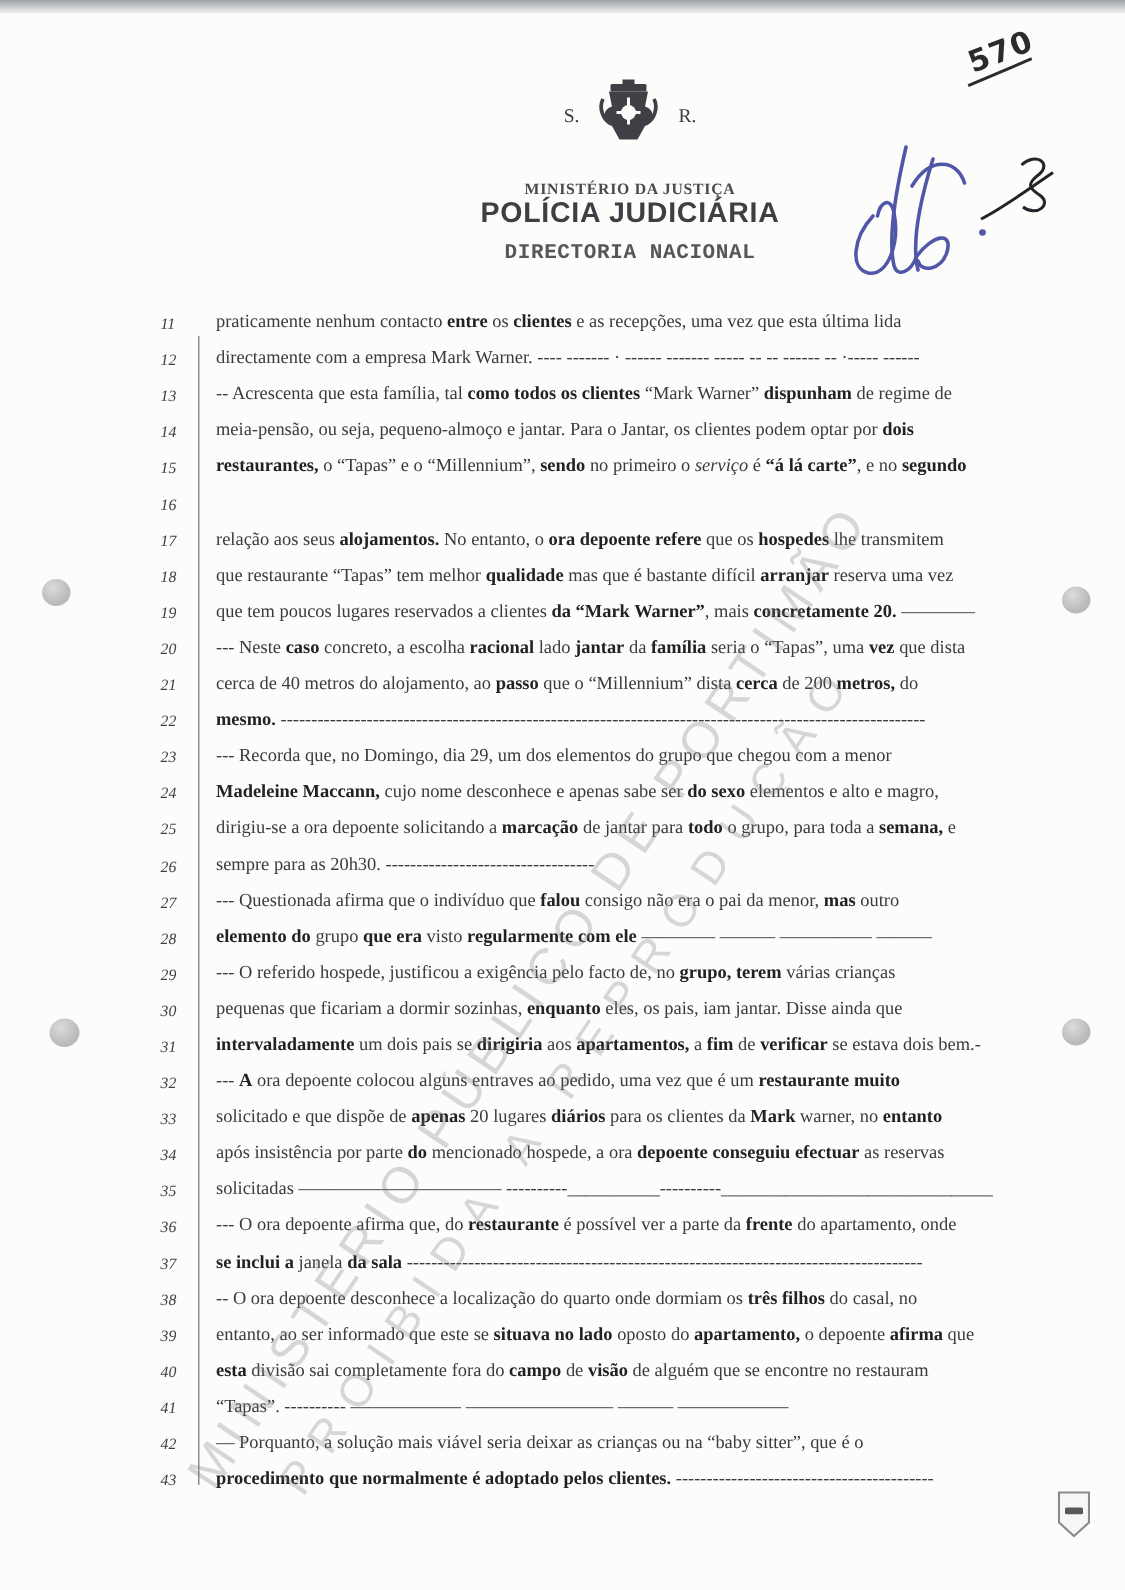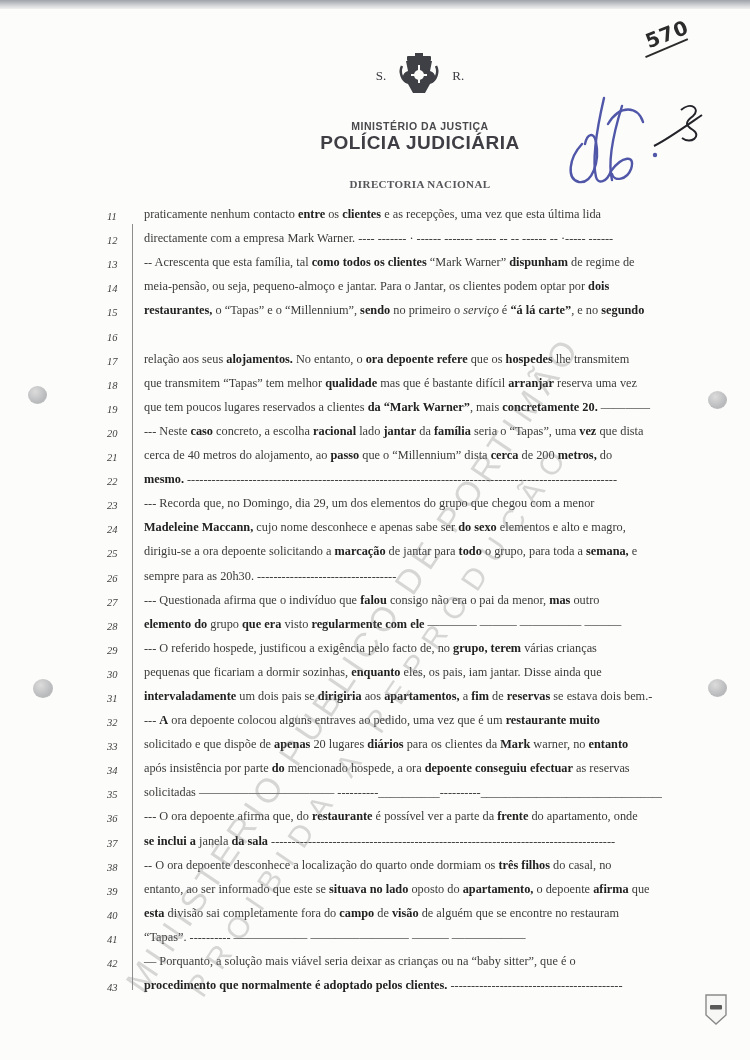--- a/index.html
+++ b/index.html
@@ -16,23 +16,23 @@
   #hand-num{
     position:absolute; left:645px; top:22px; transform:rotate(-21deg);
     font-family:"DejaVu Sans", sans-serif; font-size:20px; font-weight:bold;
     color:#2b2b2b; letter-spacing:1px;
   }
   #hand-num .ul{width:46px;height:2px;background:#2b2b2b;margin-top:0px;margin-left:-6px;transform:rotate(-2deg);}
   
   #header{position:absolute; left:90px; top:52px; width:660px; text-align:center;}
   #crest-row{display:flex; align-items:center; justify-content:center; gap:12px;}
   .crest-initial{font-family:"Liberation Serif",serif; font-size:13px; color:#3c3c42;}
-  #ministry{margin-top:20px; font-family:Liberation Sans, sans-serif; font-weight:bold; font-size:10.5px; color:#4a4a4e; letter-spacing:.5px;}
+  #ministry{margin-top:20px; font-family:Liberation Serif, serif; font-weight:bold; font-size:10.5px; color:#4a4a4e; letter-spacing:.5px;}
   #pj-title{margin-top:0; font-family:Liberation Sans, sans-serif; font-weight:bold; font-size:19px; color:#3e3e44; letter-spacing:.5px;}
-  #directoria{margin-top:24px; font-family:Liberation Serif, serif; font-weight:bold; font-size:11px; color:#55555a; letter-spacing:.4px;}
+  #directoria{margin-top:7px; font-family:Liberation Mono, monospace; font-weight:bold; font-size:14px; color:#55555a; letter-spacing:.4px;}
   
   #signature{position:absolute; left:552px; top:82px; width:165px; height:125px;}
   
   #watermark{
     position:absolute; left:118px; top:978px; width:840px;
     transform:rotate(-56deg); transform-origin:0 0;
     pointer-events:none; z-index:5;
     font-family:"Liberation Sans", sans-serif; color:rgba(125,125,128,0.30);
   }
   #watermark .wm1{font-size:34px; letter-spacing:6px; white-space:nowrap;}
@@ -141,21 +141,21 @@
       </div>
       <div class="line">
         <span class="lnum">16</span>
       </div>
       <div class="line">
         <span class="lnum">17</span>
         <span class="ltext"><span>relação aos seus </span><span class="b">alojamentos.</span><span> No entanto, o </span><span class="b">ora depoente refere</span><span> que os </span><span class="b">hospedes</span><span> lhe transmitem</span></span>
       </div>
       <div class="line">
         <span class="lnum">18</span>
-        <span class="ltext"><span>que  transmitem “Tapas” tem melhor </span><span class="b">qualidade</span><span> mas que é bastante difícil </span><span class="b">arranjar</span><span> reserva uma vez</span></span>
+        <span class="ltext"><span>que  restaurante “Tapas” tem melhor </span><span class="b">qualidade</span><span> mas que é bastante difícil </span><span class="b">arranjar</span><span> reserva uma vez</span></span>
       </div>
       <div class="line">
         <span class="lnum">19</span>
         <span class="ltext"><span>que tem poucos lugares reservados a clientes </span><span class="b">da “Mark Warner”</span><span>, mais </span><span class="b">concretamente 20.</span><span> ————</span></span>
       </div>
       <div class="line">
         <span class="lnum">20</span>
         <span class="ltext"><span>--- Neste </span><span class="b">caso</span><span> concreto, a escolha </span><span class="b">racional</span><span> lado </span><span class="b">jantar</span><span> da </span><span class="b">família</span><span> seria o “Tapas”, uma </span><span class="b">vez</span><span> que dista</span></span>
       </div>
       <div class="line">
@@ -193,21 +193,21 @@
       <div class="line">
         <span class="lnum">29</span>
         <span class="ltext"><span>--- O referido hospede, justificou a exigência pelo facto de, no </span><span class="b">grupo, terem</span><span> várias crianças</span></span>
       </div>
       <div class="line">
         <span class="lnum">30</span>
         <span class="ltext"><span>pequenas que ficariam a dormir sozinhas, </span><span class="b">enquanto</span><span> eles, os pais, iam jantar. Disse ainda que</span></span>
       </div>
       <div class="line">
         <span class="lnum">31</span>
-        <span class="ltext"><span class="b">intervaladamente</span><span> um dois pais se </span><span class="b">dirigiria</span><span> aos </span><span class="b">apartamentos,</span><span> a </span><span class="b">fim</span><span> de </span><span class="b">reservas</span><span> se estava dois bem.-</span></span>
+        <span class="ltext"><span class="b">intervaladamente</span><span> um dois pais se </span><span class="b">dirigiria</span><span> aos </span><span class="b">apartamentos,</span><span> a </span><span class="b">fim</span><span> de </span><span class="b">verificar</span><span> se estava dois bem.-</span></span>
       </div>
       <div class="line">
         <span class="lnum">32</span>
         <span class="ltext"><span>--- </span><span class="b">A</span><span> ora depoente colocou alguns entraves ao pedido, uma vez que é um </span><span class="b">restaurante muito</span></span>
       </div>
       <div class="line">
         <span class="lnum">33</span>
         <span class="ltext"><span>solicitado e que dispõe de </span><span class="b">apenas</span><span> 20 lugares </span><span class="b">diários</span><span> para os clientes da </span><span class="b">Mark</span><span> warner, no </span><span class="b">entanto</span></span>
       </div>
       <div class="line">

